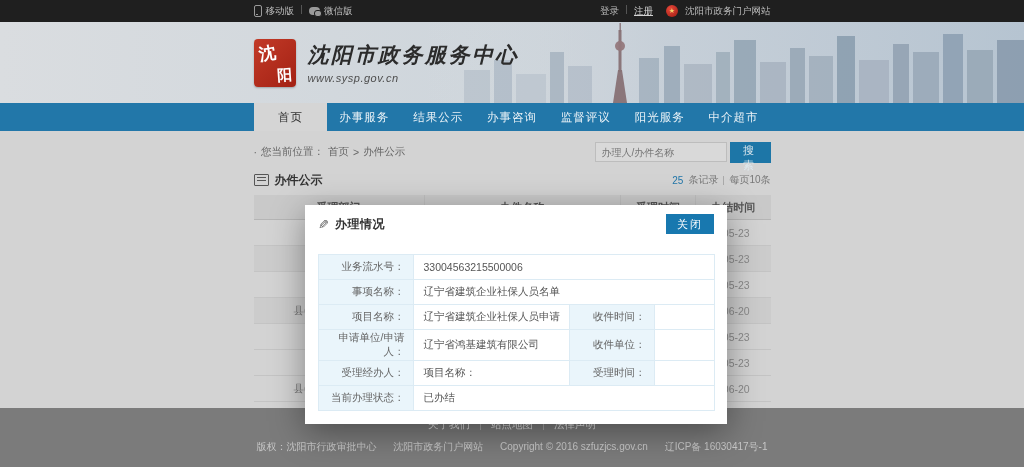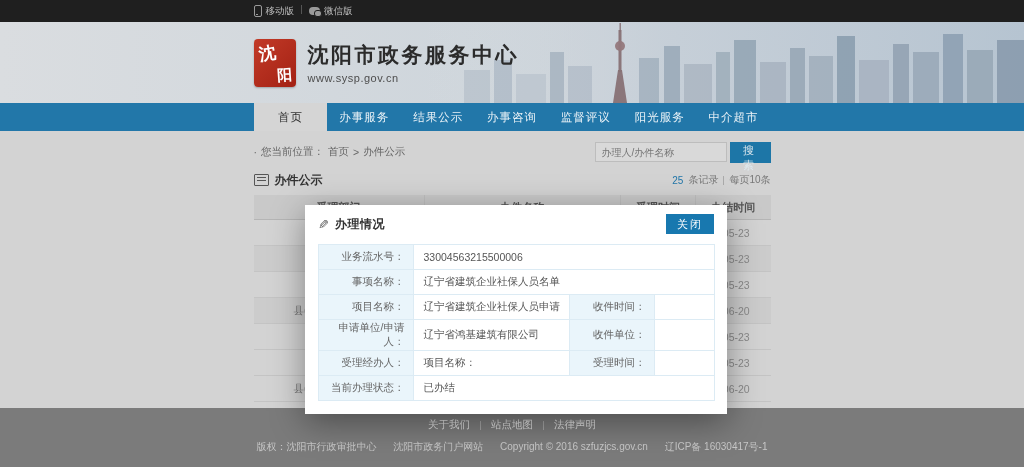--- a/index.html
+++ b/index.html
@@ -30,21 +30,21 @@
   
   .header{height:81px;background:linear-gradient(90deg,#dadde0 0%,#cfd6dc 45%,#c0cad4 100%);
           position:relative;overflow:hidden;}
   .skyline{position:absolute;right:0;top:0;width:600px;height:81px;}
   .header-inner{display:flex;align-items:center;height:81px;position:relative;z-index:1;}
   .seal{width:42px;height:48px;border-radius:4px;background:linear-gradient(135deg,#c23a27,#a32114);
         position:relative;box-shadow:0 1px 2px rgba(0,0,0,.25);cursor:pointer;flex:0 0 auto;}
   .seal span{position:absolute;color:#fff;font-weight:bold;line-height:1;}
   .seal-ch1{left:5px;top:6px;font-size:17px;transform:rotate(-10deg);}
   .seal-ch2{right:4px;bottom:5px;font-size:15px;transform:rotate(-4deg);}
-  .titles{margin-left:12px;}
+  .titles{margin-left:12px;font-style:italic;}
   .site-title{font-size:21px;font-weight:bold;color:#2b2b2b;letter-spacing:2.5px;}
   .site-url{font-size:11px;color:#4d4d4d;margin-top:3px;letter-spacing:.5px;}
 
   
   .nav{height:28px;background:#2277a9;}
   .nav-inner{display:flex;height:28px;}
   .nav-item{flex:1;display:flex;align-items:center;justify-content:center;font-size:11.5px;
             color:#eaf2f7;cursor:pointer;letter-spacing:1px;}
   .nav-item.active{background:#d5d5d5;color:#333;}
 
@@ -94,21 +94,21 @@
   .footer-copy span{margin:0 7px;}
 
   
   .modal{position:absolute;left:305px;top:205px;width:422px;background:#fff;
          box-shadow:0 8px 32px rgba(0,0,0,.38);z-index:10;}
   .modal-head{display:flex;align-items:center;padding:9px 13px 8px;}
   .modal-icon{font-size:13px;color:#555;transform:scaleX(-1);line-height:1;}
   .modal-title{font-size:12px;font-weight:bold;color:#333;margin-left:6px;letter-spacing:.5px;}
   .close-btn{margin-left:auto;width:48px;height:20px;background:#1878af;color:#fff;font-size:11px;
              border:none;cursor:pointer;letter-spacing:2px;text-align:center;font-family:inherit;}
-  table.modal-table{width:396px;margin:2px auto 13px;border-collapse:collapse;table-layout:fixed;}
+  table.modal-table{width:396px;margin:12px auto 13px;border-collapse:collapse;table-layout:fixed;}
   .modal-table td{border:1px solid #dcebf4;height:22px;font-size:10.5px;}
   .modal-table td.mlabel{background:#eaf5fb;color:#666;text-align:right;padding-right:8px;}
   .modal-table td.mvalue{color:#555;padding-left:10px;overflow:hidden;white-space:nowrap;}
 </style>
 </head>
 <body>
 
 <div class="page">
 
   <div class="topbar">
@@ -116,20 +116,29 @@
       <div class="tb-group">
         <span class="tb-item">
           <span class="icon-phone"></span>
           <span>移动版</span>
         </span>
         <span class="tb-divider"></span>
         <span class="tb-item">
           <span class="icon-wechat"></span>
           <span>微信版</span>
         </span>
+      </div>
+      <div class="tb-group">
+        <span class="login">登录</span>
+        <span class="tb-divider"></span>
+        <span class="register">注册</span>
+        <span class="emblem">
+          <span class="star">★</span>
+        </span>
+        <span class="portal">沈阳市政务门户网站</span>
       </div>
     </div>
   </div>
 
   <div class="header">
     <svg class="skyline" viewBox="0 0 600 81" preserveAspectRatio="none">
       <defs>
         <linearGradient id="skyg" x1="0" y1="0" x2="1" y2="0">
           <stop offset="0" stop-color="#d9dde0" stop-opacity="0"></stop>
           <stop offset="0.4" stop-color="#c6cfd8" stop-opacity="0.85"></stop>

